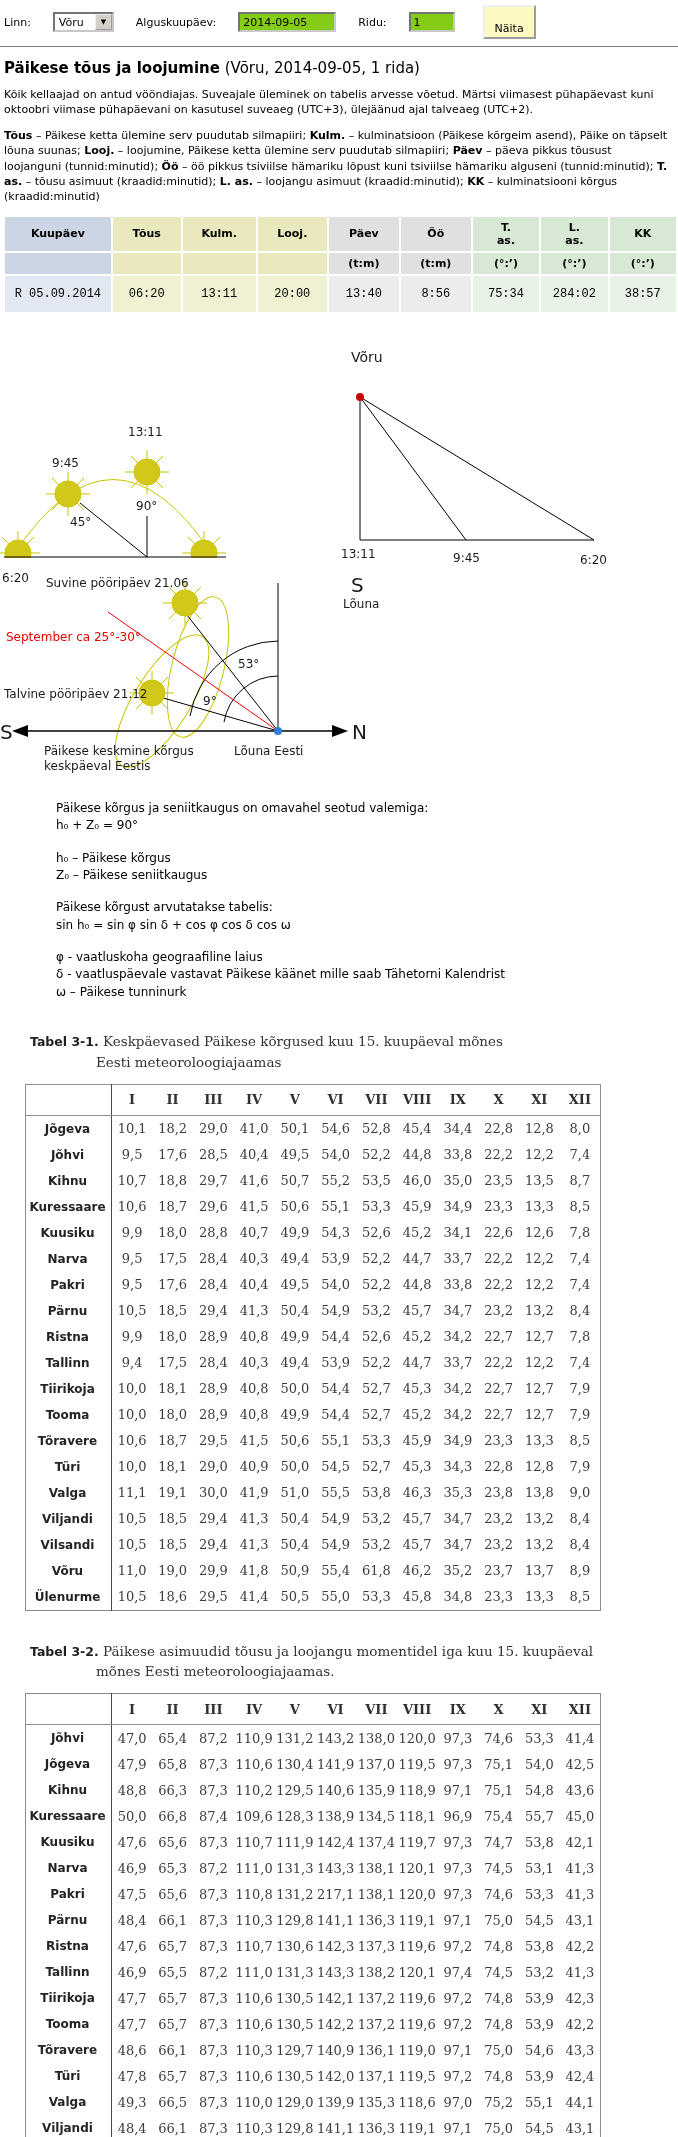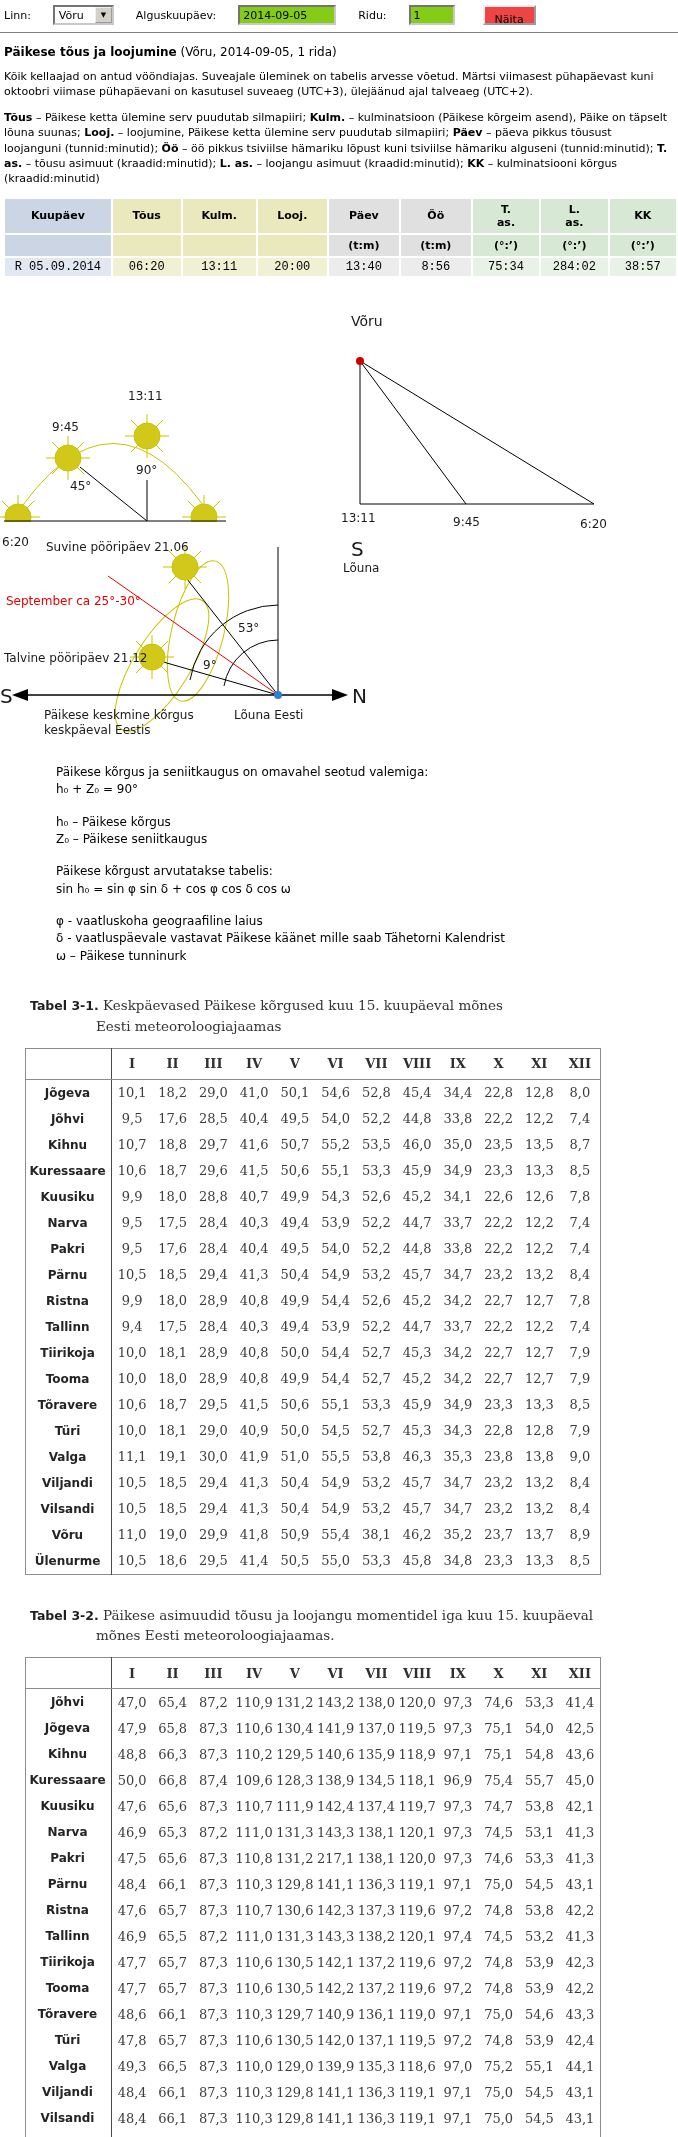--- a/index.html
+++ b/index.html
@@ -4,33 +4,33 @@
 <style>
   html,body{margin:0;padding:0;background:#fff;}
   body{width:678px;font-family:"DejaVu Sans",sans-serif;color:#000;}
 
   
   .form-bar{display:flex;align-items:center;gap:22px;padding:5px 4px 7px 4px;font-size:11px;}
   .win-input{border:2px inset #c8c8c8;background:#84cc16;font:11px "DejaVu Sans",sans-serif;padding:1px 3px;height:14px;}
   .fake-select{display:inline-flex;align-items:center;border:2px inset #c8c8c8;background:#fff;height:16px;cursor:default;}
   .fake-select .sel-text{font:11px "DejaVu Sans",sans-serif;padding:0 4px;min-width:32px;}
   .fake-select .arrow-box{width:15px;height:14px;background:#d4d0c8;border:1px outset #efefef;display:flex;align-items:center;justify-content:center;font-size:7px;color:#000;margin:0;}
-  .win-button{background:#ef4444;border:2px outset #efefef;font:11px "DejaVu Sans",sans-serif;padding:6px 10px;height:20px;margin-left:6px;}
+  .win-button{background:#fef9c3;border:2px outset #efefef;font:11px "DejaVu Sans",sans-serif;padding:15px 10px;height:20px;margin-left:6px;}
   hr.sep{border:none;border-top:1px solid #7e7e7e;margin:0;}
 
   
-  .page-title{font-size:12px;margin:12px 4px 8px 4px;}
+  .page-title{font-size:15px;margin:12px 4px 8px 4px;}
   .page-title b{font-weight:bold;}
   p.body-text{font-size:11px;line-height:1.4;margin:10px 4px;width:666px;}
 
   
   table.result{border-collapse:separate;border-spacing:2px;margin:10px 0 0 3px;}
   table.result th,table.result td{padding:4px 18px;text-align:center;font-size:11px;}
   table.result th{font-weight:bold;}
-  table.result td.data{font:12px "Liberation Mono",monospace;padding:2px 6px;}
+  table.result td.data{font:12px "Liberation Mono",monospace;padding:11px 6px;}
   .c-date{background:#ccd5e4;width:104px;}
   .c-sun{background:#e9e9bd;width:40px;}
   .c-day{background:#e0e0e0;width:40px;}
   .c-az{background:#d7e8d4;width:44px;}
   .d-date{background:#e2e8f1;}
   .d-sun{background:#f0f0d3;}
   .d-day{background:#ececec;}
   .d-az{background:#e8f2e6;}
 
   
@@ -485,21 +485,21 @@
         <td>8,4</td>
       </tr>
       <tr>
         <th>Võru</th>
         <td>11,0</td>
         <td>19,0</td>
         <td>29,9</td>
         <td>41,8</td>
         <td>50,9</td>
         <td>55,4</td>
-        <td>38,1</td>
+        <td>61,8</td>
         <td>46,2</td>
         <td>35,2</td>
         <td>23,7</td>
         <td>13,7</td>
         <td>8,9</td>
       </tr>
       <tr>
         <th>Ülenurme</th>
         <td>10,5</td>
         <td>18,6</td>

